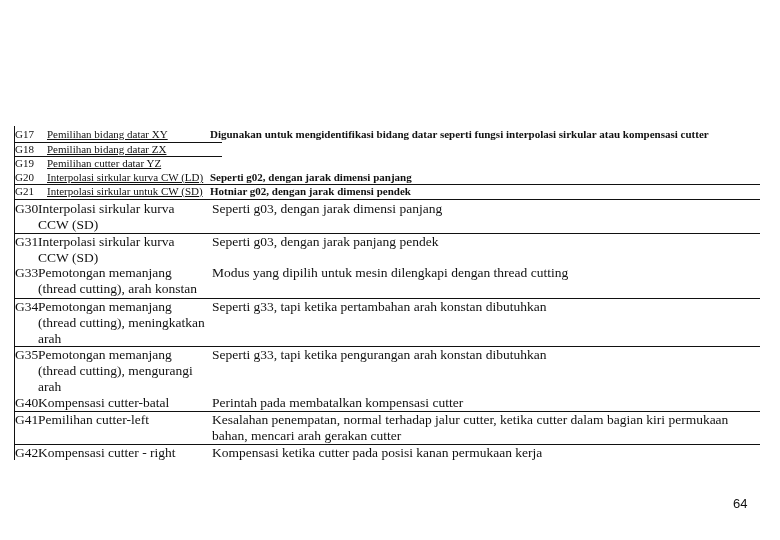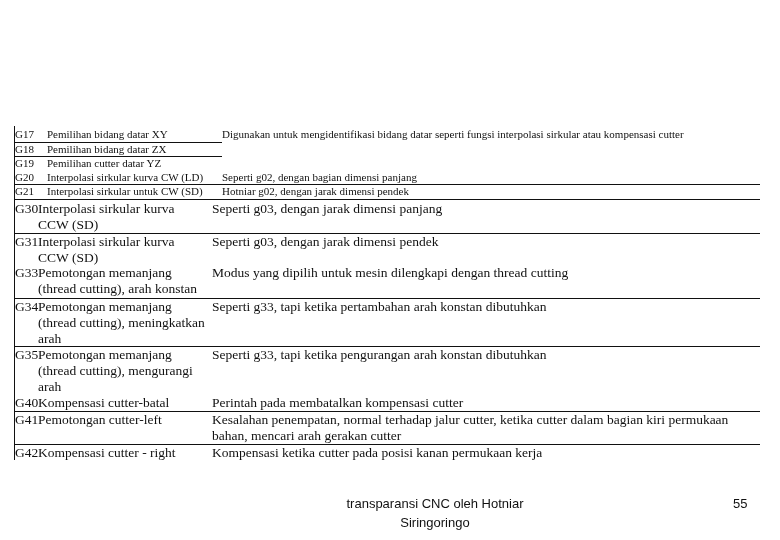--- a/index.html
+++ b/index.html
@@ -43,22 +43,22 @@
       left: 0;
       width: 780px;
     }
     .cell-code, .cell-name, .cell-desc {
       position: absolute;
       top: 0;
       white-space: pre-line;
     }
     .cell-code { left: 15px; }
     .small { font-size: 11px; line-height: 13px; }
-    .small .cell-name { left: 47px; }
-    .small .cell-desc { left: 222px; }
+    .small .cell-name { left: 47px; text-decoration: underline; }
+    .small .cell-desc { left: 210px; font-weight: bold; }
     .large { font-size: 13.5px; line-height: 16px; }
     .large .cell-name { left: 38px; }
     .large .cell-desc { left: 212px; }
 
     .footer-text {
       position: absolute;
       left: 300px;
       top: 494px;
       width: 270px;
       text-align: center;
@@ -106,39 +106,39 @@
       <span class="cell-desc"></span>
     </div>
     <div class="row small" style="top:157px;">
       <span class="cell-code">G19</span>
       <span class="cell-name">Pemilihan cutter datar YZ</span>
       <span class="cell-desc"></span>
     </div>
     <div class="row small" style="top:171px;">
       <span class="cell-code">G20</span>
       <span class="cell-name">Interpolasi sirkular kurva CW (LD)</span>
-      <span class="cell-desc">Seperti g02, dengan bagian dimensi panjang</span>
+      <span class="cell-desc">Seperti g02, dengan jarak dimensi panjang</span>
     </div>
     <div class="row small" style="top:185px;">
       <span class="cell-code">G21</span>
       <span class="cell-name">Interpolasi sirkular untuk CW (SD)</span>
       <span class="cell-desc">Hotniar g02, dengan jarak dimensi pendek</span>
     </div>
 
     <div class="row large" style="top:201px;">
       <span class="cell-code">G30</span>
       <span class="cell-name">Interpolasi sirkular kurva
 CCW (SD)</span>
       <span class="cell-desc">Seperti g03, dengan jarak dimensi panjang</span>
     </div>
     <div class="row large" style="top:234px;">
       <span class="cell-code">G31</span>
       <span class="cell-name">Interpolasi sirkular kurva
 CCW (SD)</span>
-      <span class="cell-desc">Seperti g03, dengan jarak dimensi pendek</span>
+      <span class="cell-desc">Seperti g03, dengan jarak panjang pendek</span>
     </div>
     <div class="row large" style="top:265px;">
       <span class="cell-code">G33</span>
       <span class="cell-name">Pemotongan memanjang
 (thread cutting), arah konstan</span>
       <span class="cell-desc">Modus yang dipilih untuk mesin dilengkapi dengan thread cutting</span>
     </div>
     <div class="row large" style="top:299px;">
       <span class="cell-code">G34</span>
       <span class="cell-name">Pemotongan memanjang
@@ -153,29 +153,25 @@
 arah</span>
       <span class="cell-desc">Seperti g33, tapi ketika pengurangan arah konstan dibutuhkan</span>
     </div>
     <div class="row large" style="top:395px;">
       <span class="cell-code">G40</span>
       <span class="cell-name">Kompensasi cutter-batal</span>
       <span class="cell-desc">Perintah pada membatalkan kompensasi cutter</span>
     </div>
     <div class="row large" style="top:412px;">
       <span class="cell-code">G41</span>
-      <span class="cell-name">Pemotongan cutter-left</span>
+      <span class="cell-name">Pemilihan cutter-left</span>
       <span class="cell-desc">Kesalahan penempatan, normal terhadap jalur cutter, ketika cutter dalam bagian kiri permukaan
 bahan, mencari arah gerakan cutter</span>
     </div>
     <div class="row large" style="top:445px;">
       <span class="cell-code">G42</span>
       <span class="cell-name">Kompensasi cutter - right</span>
       <span class="cell-desc">Kompensasi ketika cutter pada posisi kanan permukaan kerja</span>
     </div>
   </div>
 
-  <div class="footer-text">
-    <span style="white-space: pre-line;">transparansi CNC oleh Hotniar
-Siringoringo</span>
-  </div>
-  <div class="page-number">55</div>
+  <div class="page-number">64</div>
 </div>
 
 </body></html>

